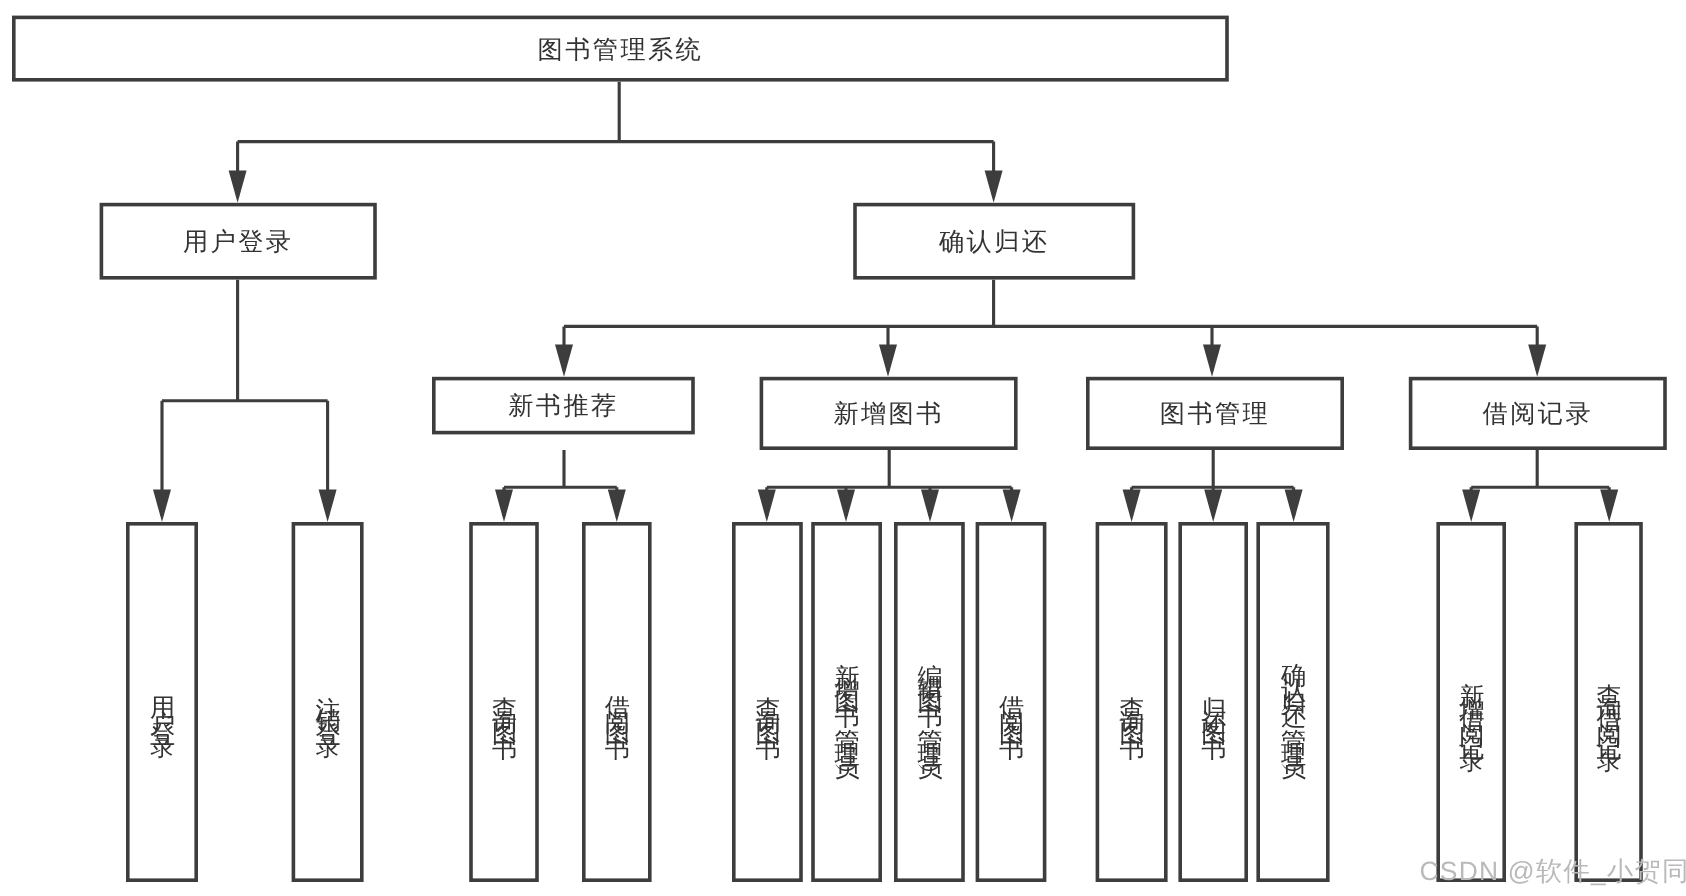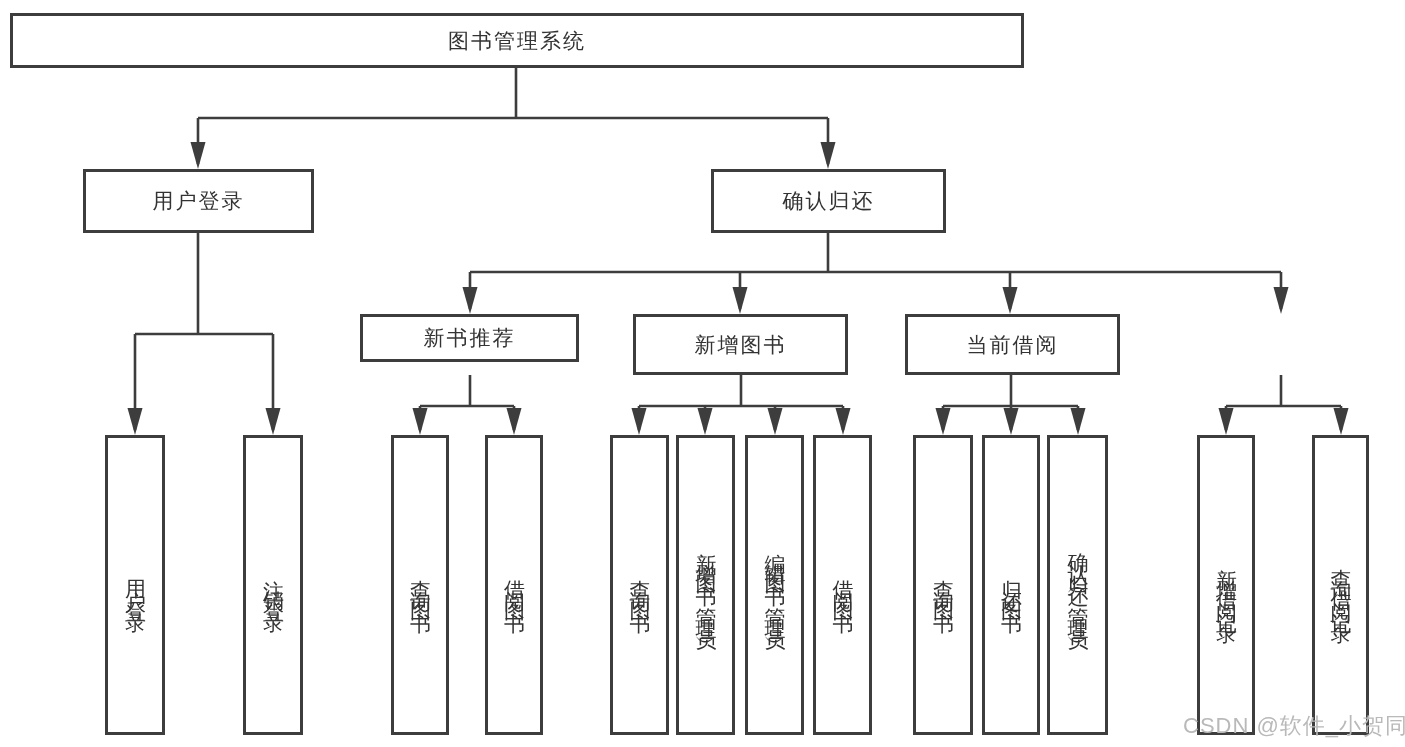--- a/index.html
+++ b/index.html
@@ -97,21 +97,24 @@
     <span class="lbl">确认归还</span>
   </div>
 
   <div class="box hbox" style="left:360px;top:314px;width:219px;height:48px">
     <span class="lbl">新书推荐</span>
   </div>
   <div class="box hbox" style="left:633px;top:314px;width:215px;height:61px">
     <span class="lbl">新增图书</span>
   </div>
   <div class="box hbox" style="left:905px;top:314px;width:215px;height:61px">
-    <span class="lbl">当前借阅</span>
+    <span class="lbl">图书管理</span>
+  </div>
+  <div class="box hbox" style="left:1174px;top:314px;width:215px;height:61px">
+    <span class="lbl">借阅记录</span>
   </div>
 
   <div class="box vbox" style="left:105px;top:435px;width:60px;height:300px">
     <span class="lbl">用户登录</span>
   </div>
   <div class="box vbox" style="left:243px;top:435px;width:60px;height:300px">
     <span class="lbl">注销登录</span>
   </div>
 
   <div class="box vbox" style="left:391px;top:435px;width:58px;height:300px">

